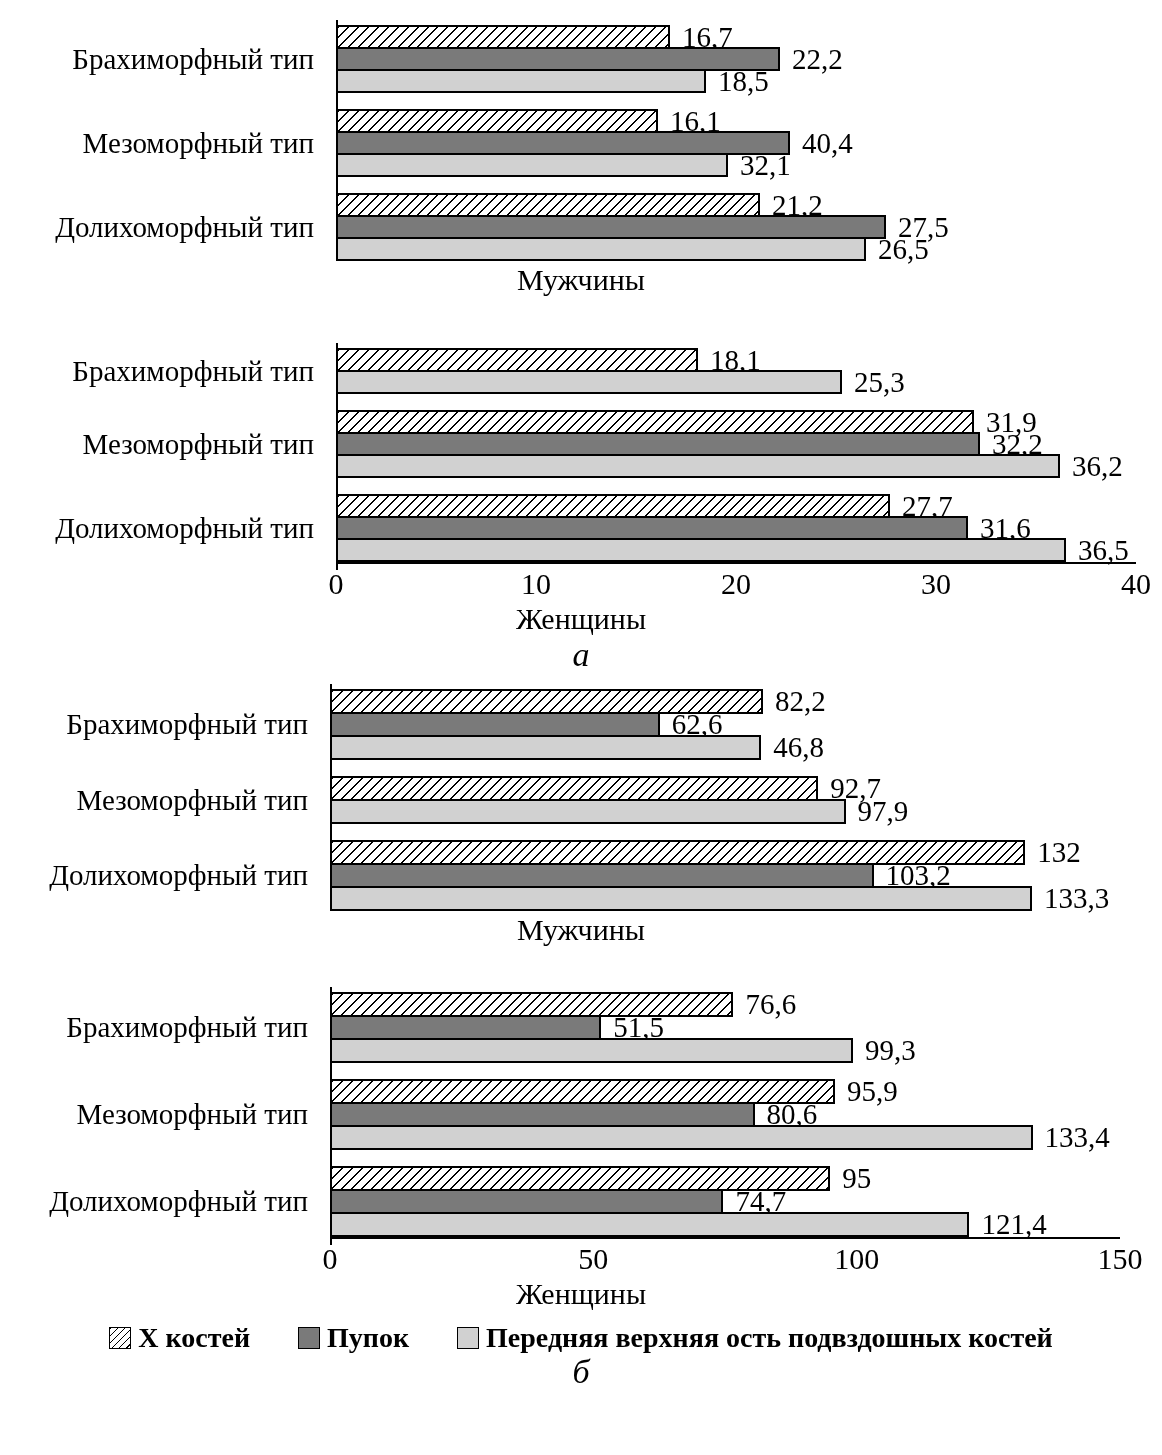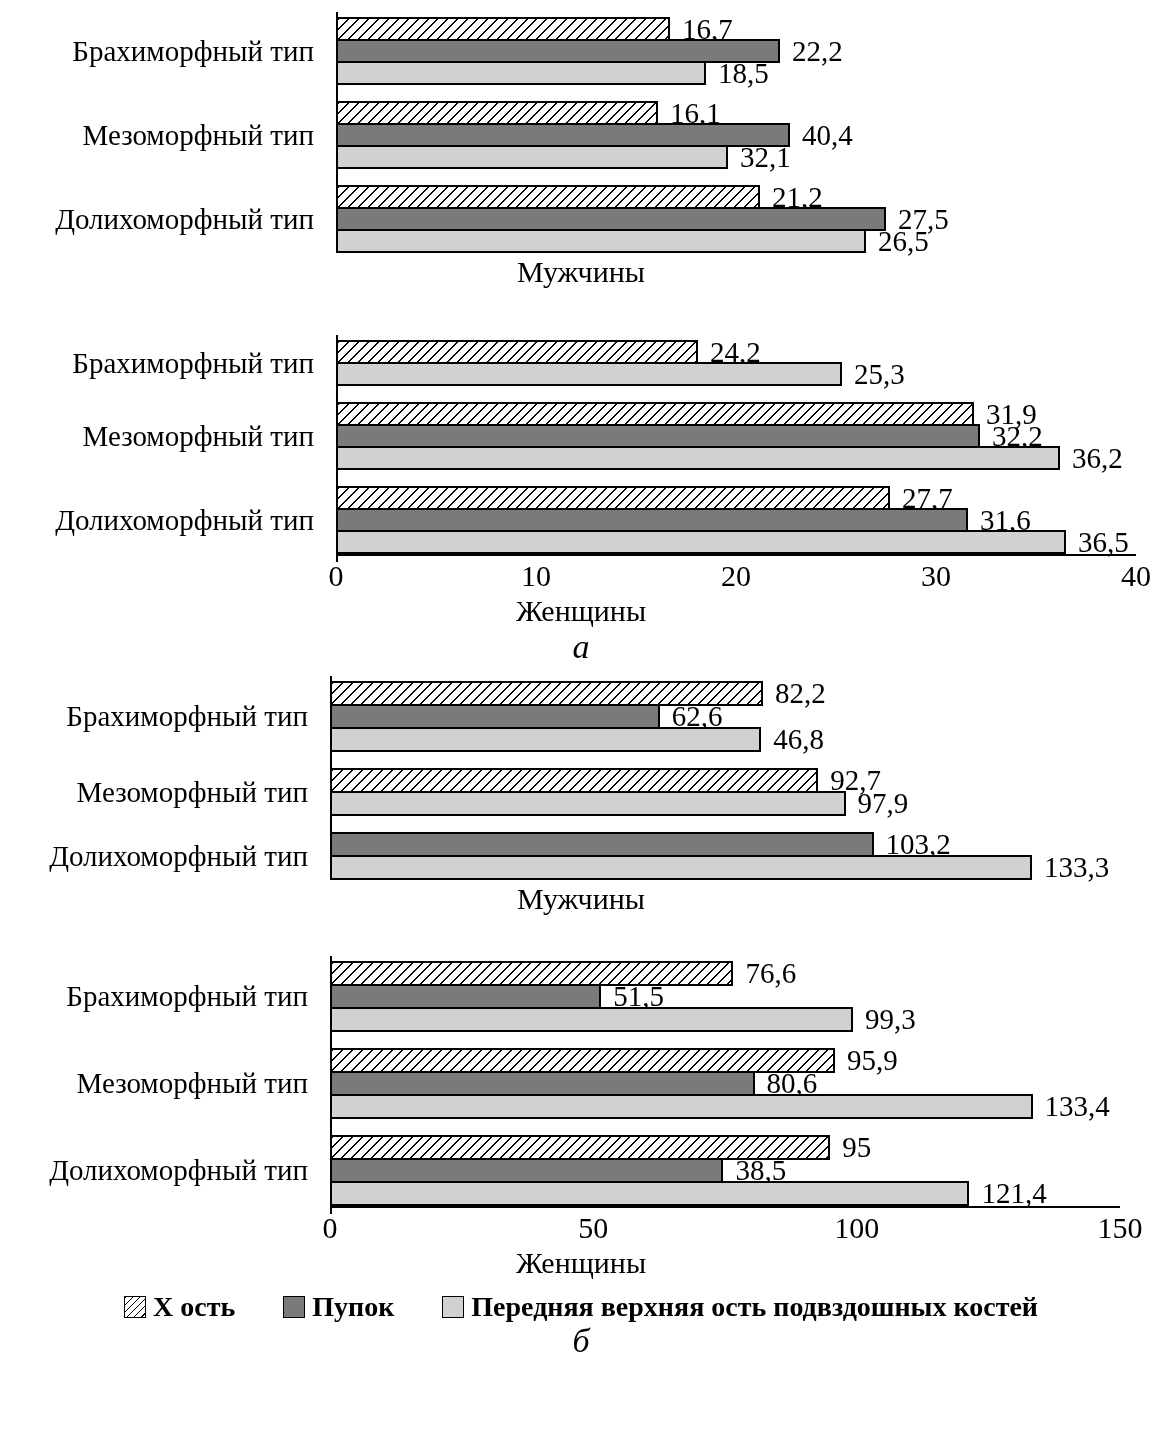--- a/index.html
+++ b/index.html
@@ -9,21 +9,21 @@
     font-family:"Liberation Serif","DejaVu Serif",serif;
     color:#000; overflow:hidden;
   }
   #figure { width:1162px; padding-top:12px; position:relative; }
 
   .panel { position:relative; }
   .panel.p1 { margin-top:46px; }
   .panel.p2 { margin-top:10px; }
   .panel.p3 { margin-top:40px; }
 
-  .plot-body { position:relative; padding-top:5px; }
+  .plot-body { position:relative; padding-top:5px;margin-top:8px; }
   .cat-row { display:flex; align-items:center; }
   .cat-row + .cat-row { margin-top:16px; }
   .cat-label {
     flex:0 0 auto; text-align:right; padding-right:22px;
     font-size:29px; line-height:1.05; white-space:nowrap;
   }
   .bars { flex:0 0 auto; }
   .bar-line { display:flex; align-items:center; }
   .bar-line + .bar-line { margin-top:-2px; }
   .panel.top .bar-line { height:24px; }
@@ -130,21 +130,21 @@
     <div class="panel-title">Мужчины</div>
   </section>
 
   <section class="panel top p1 has-axis">
     <div class="plot-body">
         <div class="cat-row">
           <div class="cat-label" style="width: 336px;">Брахиморфный тип</div>
           <div class="bars">
             <div class="bar-line">
               <div class="bar hatch" style="width: 362px;"></div>
-              <span class="bar-value">24,2</span>
+              <span class="bar-value">18,1</span>
             </div>
             <div class="bar-line">
               <div class="bar light" style="width: 506px;"></div>
               <span class="bar-value">25,3</span>
             </div>
           </div>
         </div>
         <div class="cat-row">
           <div class="cat-label" style="width: 336px;">Мезоморфный тип</div>
           <div class="bars">
@@ -221,20 +221,24 @@
             <div class="bar-line">
               <div class="bar light" style="width: 515.6px;"></div>
               <span class="bar-value">97,9</span>
             </div>
           </div>
         </div>
         <div class="cat-row">
           <div class="cat-label" style="width: 330px;">Долихоморфный тип</div>
           <div class="bars">
             <div class="bar-line">
+              <div class="bar hatch" style="width: 695.2px;"></div>
+              <span class="bar-value">132</span>
+            </div>
+            <div class="bar-line">
               <div class="bar dark" style="width: 543.5px;"></div>
               <span class="bar-value">103,2</span>
             </div>
             <div class="bar-line">
               <div class="bar light" style="width: 702px;"></div>
               <span class="bar-value">133,3</span>
             </div>
           </div>
         </div>
         <div class="yaxis" style="left: 330px;"></div>
@@ -280,21 +284,21 @@
         </div>
         <div class="cat-row">
           <div class="cat-label" style="width: 330px;">Долихоморфный тип</div>
           <div class="bars">
             <div class="bar-line">
               <div class="bar hatch" style="width: 500.3px;"></div>
               <span class="bar-value">95</span>
             </div>
             <div class="bar-line">
               <div class="bar dark" style="width: 393.4px;"></div>
-              <span class="bar-value">38,5</span>
+              <span class="bar-value">74,7</span>
             </div>
             <div class="bar-line">
               <div class="bar light" style="width: 639.4px;"></div>
               <span class="bar-value">121,4</span>
             </div>
           </div>
         </div>
         <div class="yaxis" style="left: 330px;"></div>
       </div>
     <div class="axis-row" style="margin-left: 330px; width: 790px;">
@@ -302,21 +306,21 @@
         <span class="tick-label" style="left: 263.3px;">50</span>
         <span class="tick-label" style="left: 526.7px;">100</span>
         <span class="tick-label" style="left: 790px;">150</span>
       </div>
     <div class="panel-title">Женщины</div>
   </section>
 
   <div class="legend">
     <div class="legend-item">
       <span class="swatch hatch"></span>
-      <span class="legend-label">X ость</span>
+      <span class="legend-label">X костей</span>
     </div>
     <div class="legend-item">
       <span class="swatch dark"></span>
       <span class="legend-label">Пупок</span>
     </div>
     <div class="legend-item">
       <span class="swatch light"></span>
       <span class="legend-label">Передняя верхняя ость подвздошных костей</span>
     </div>
   </div>

